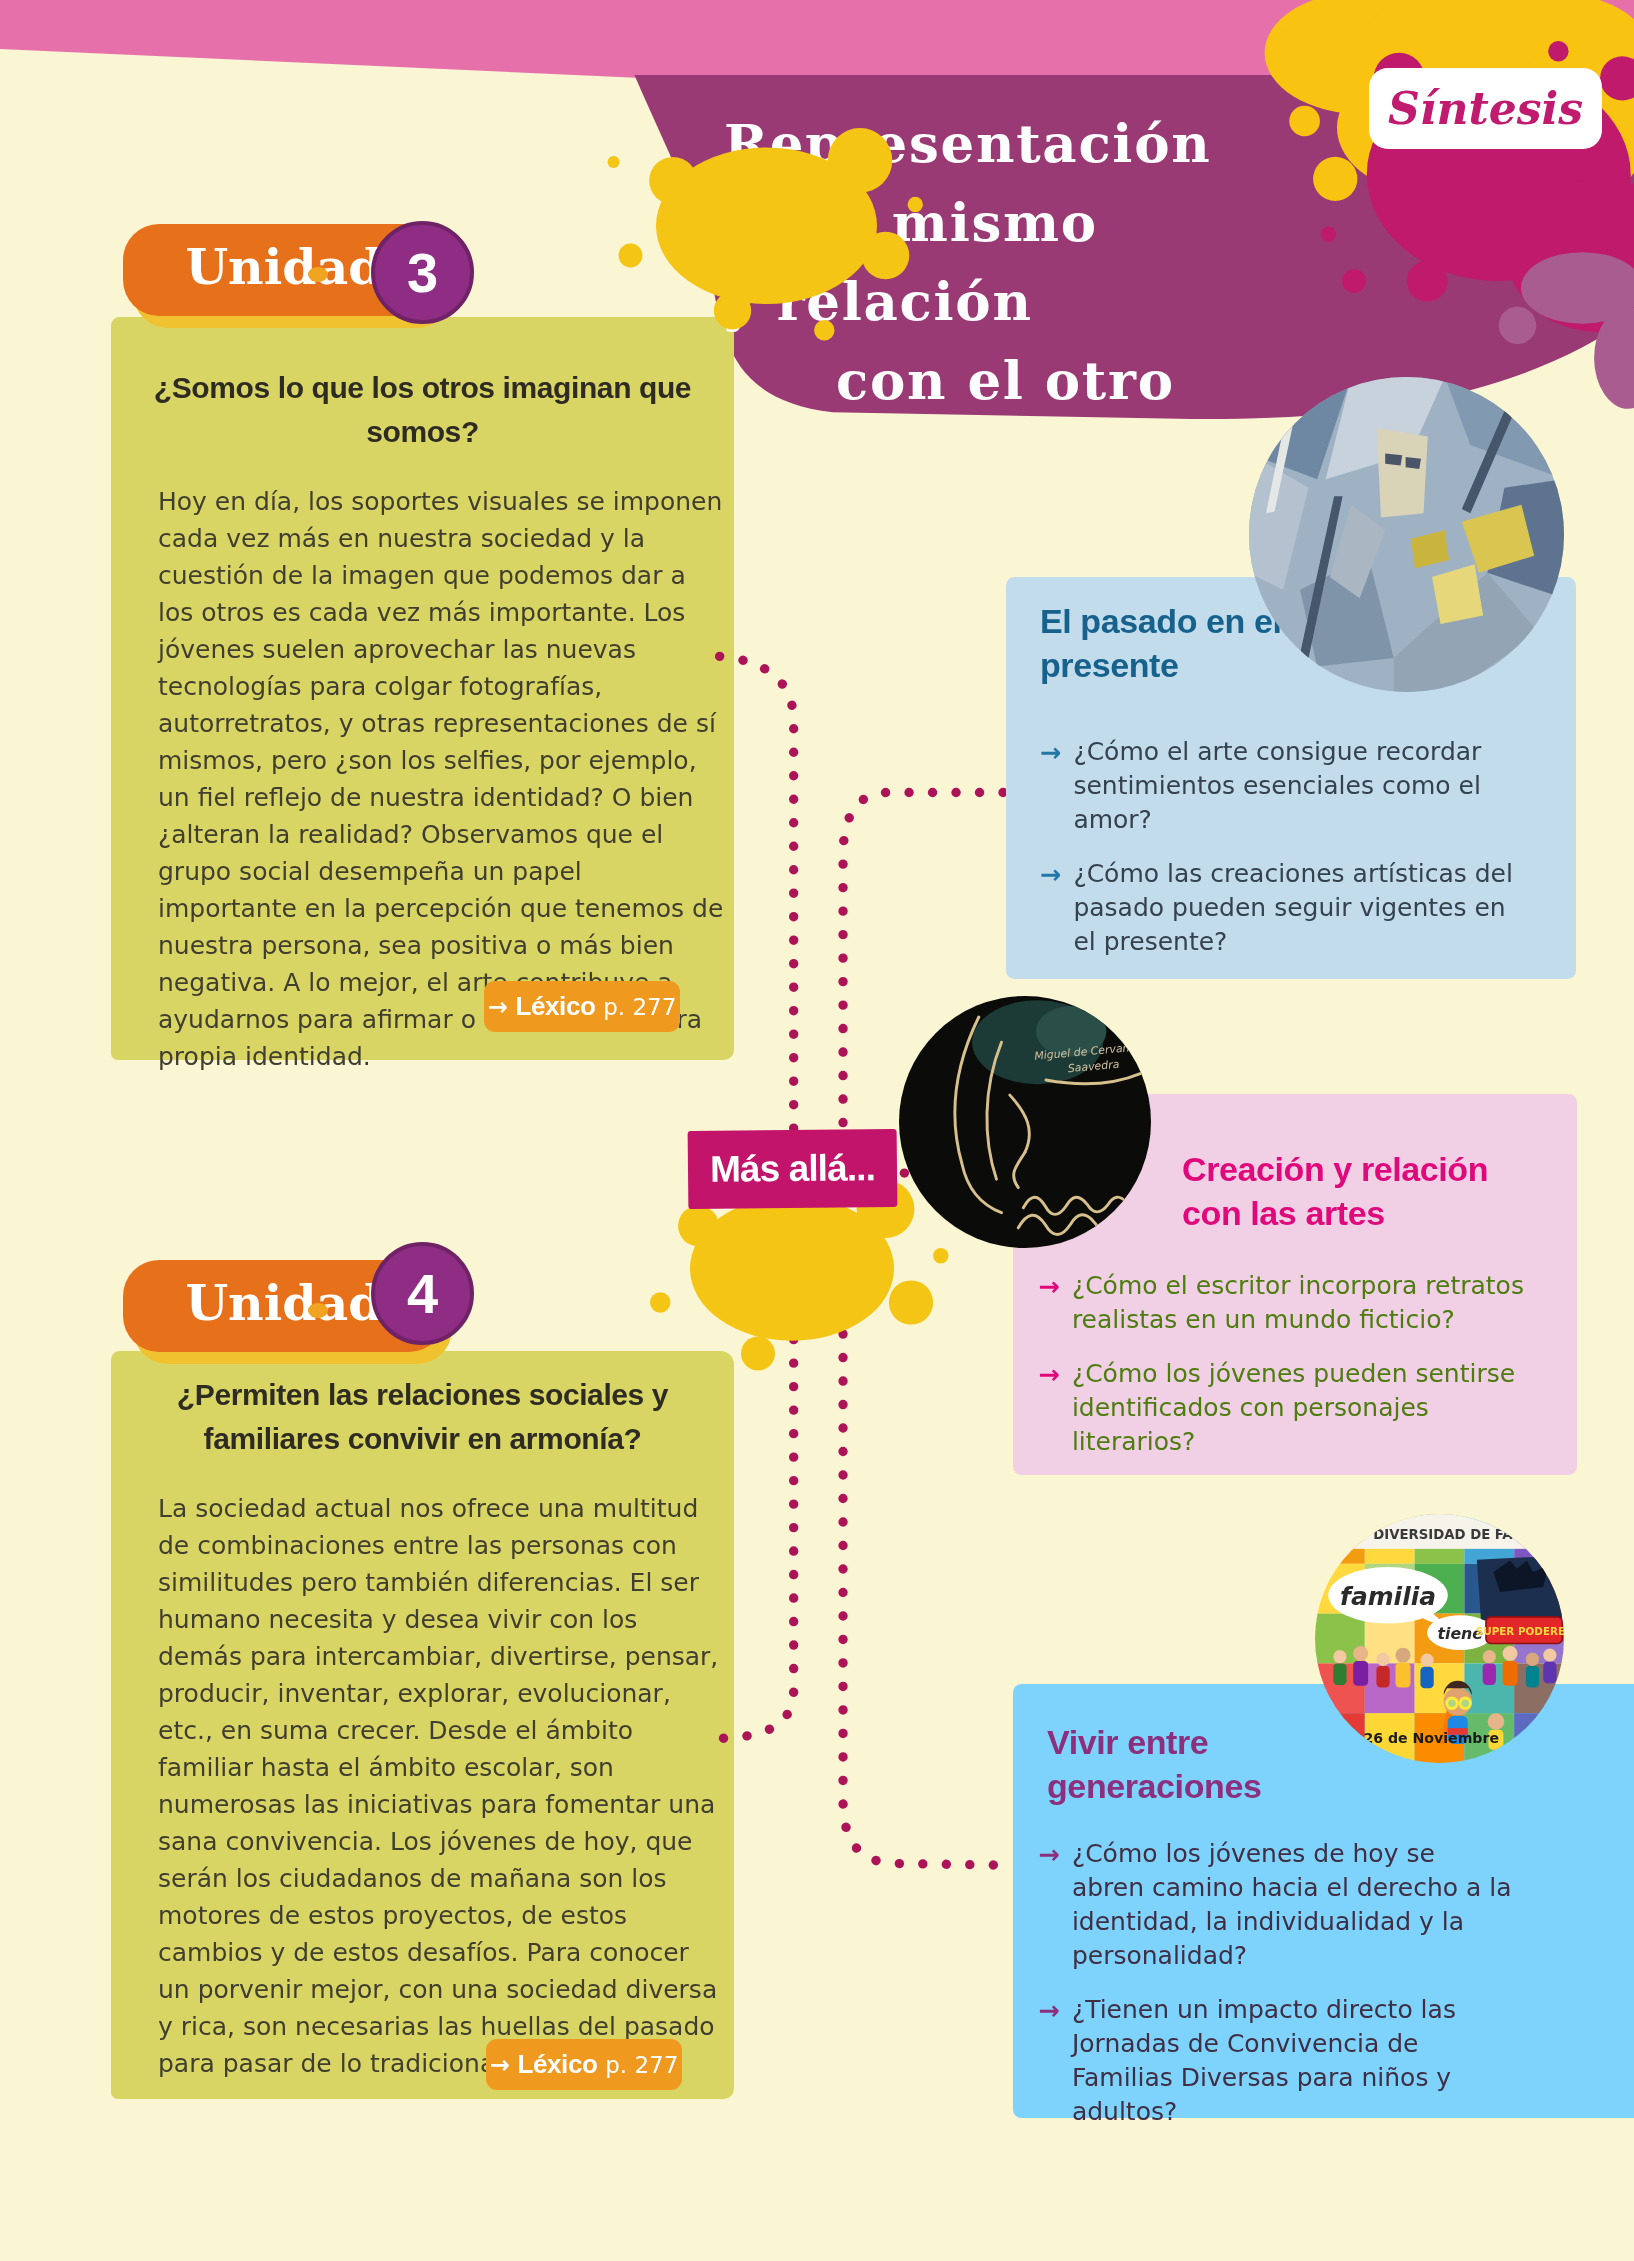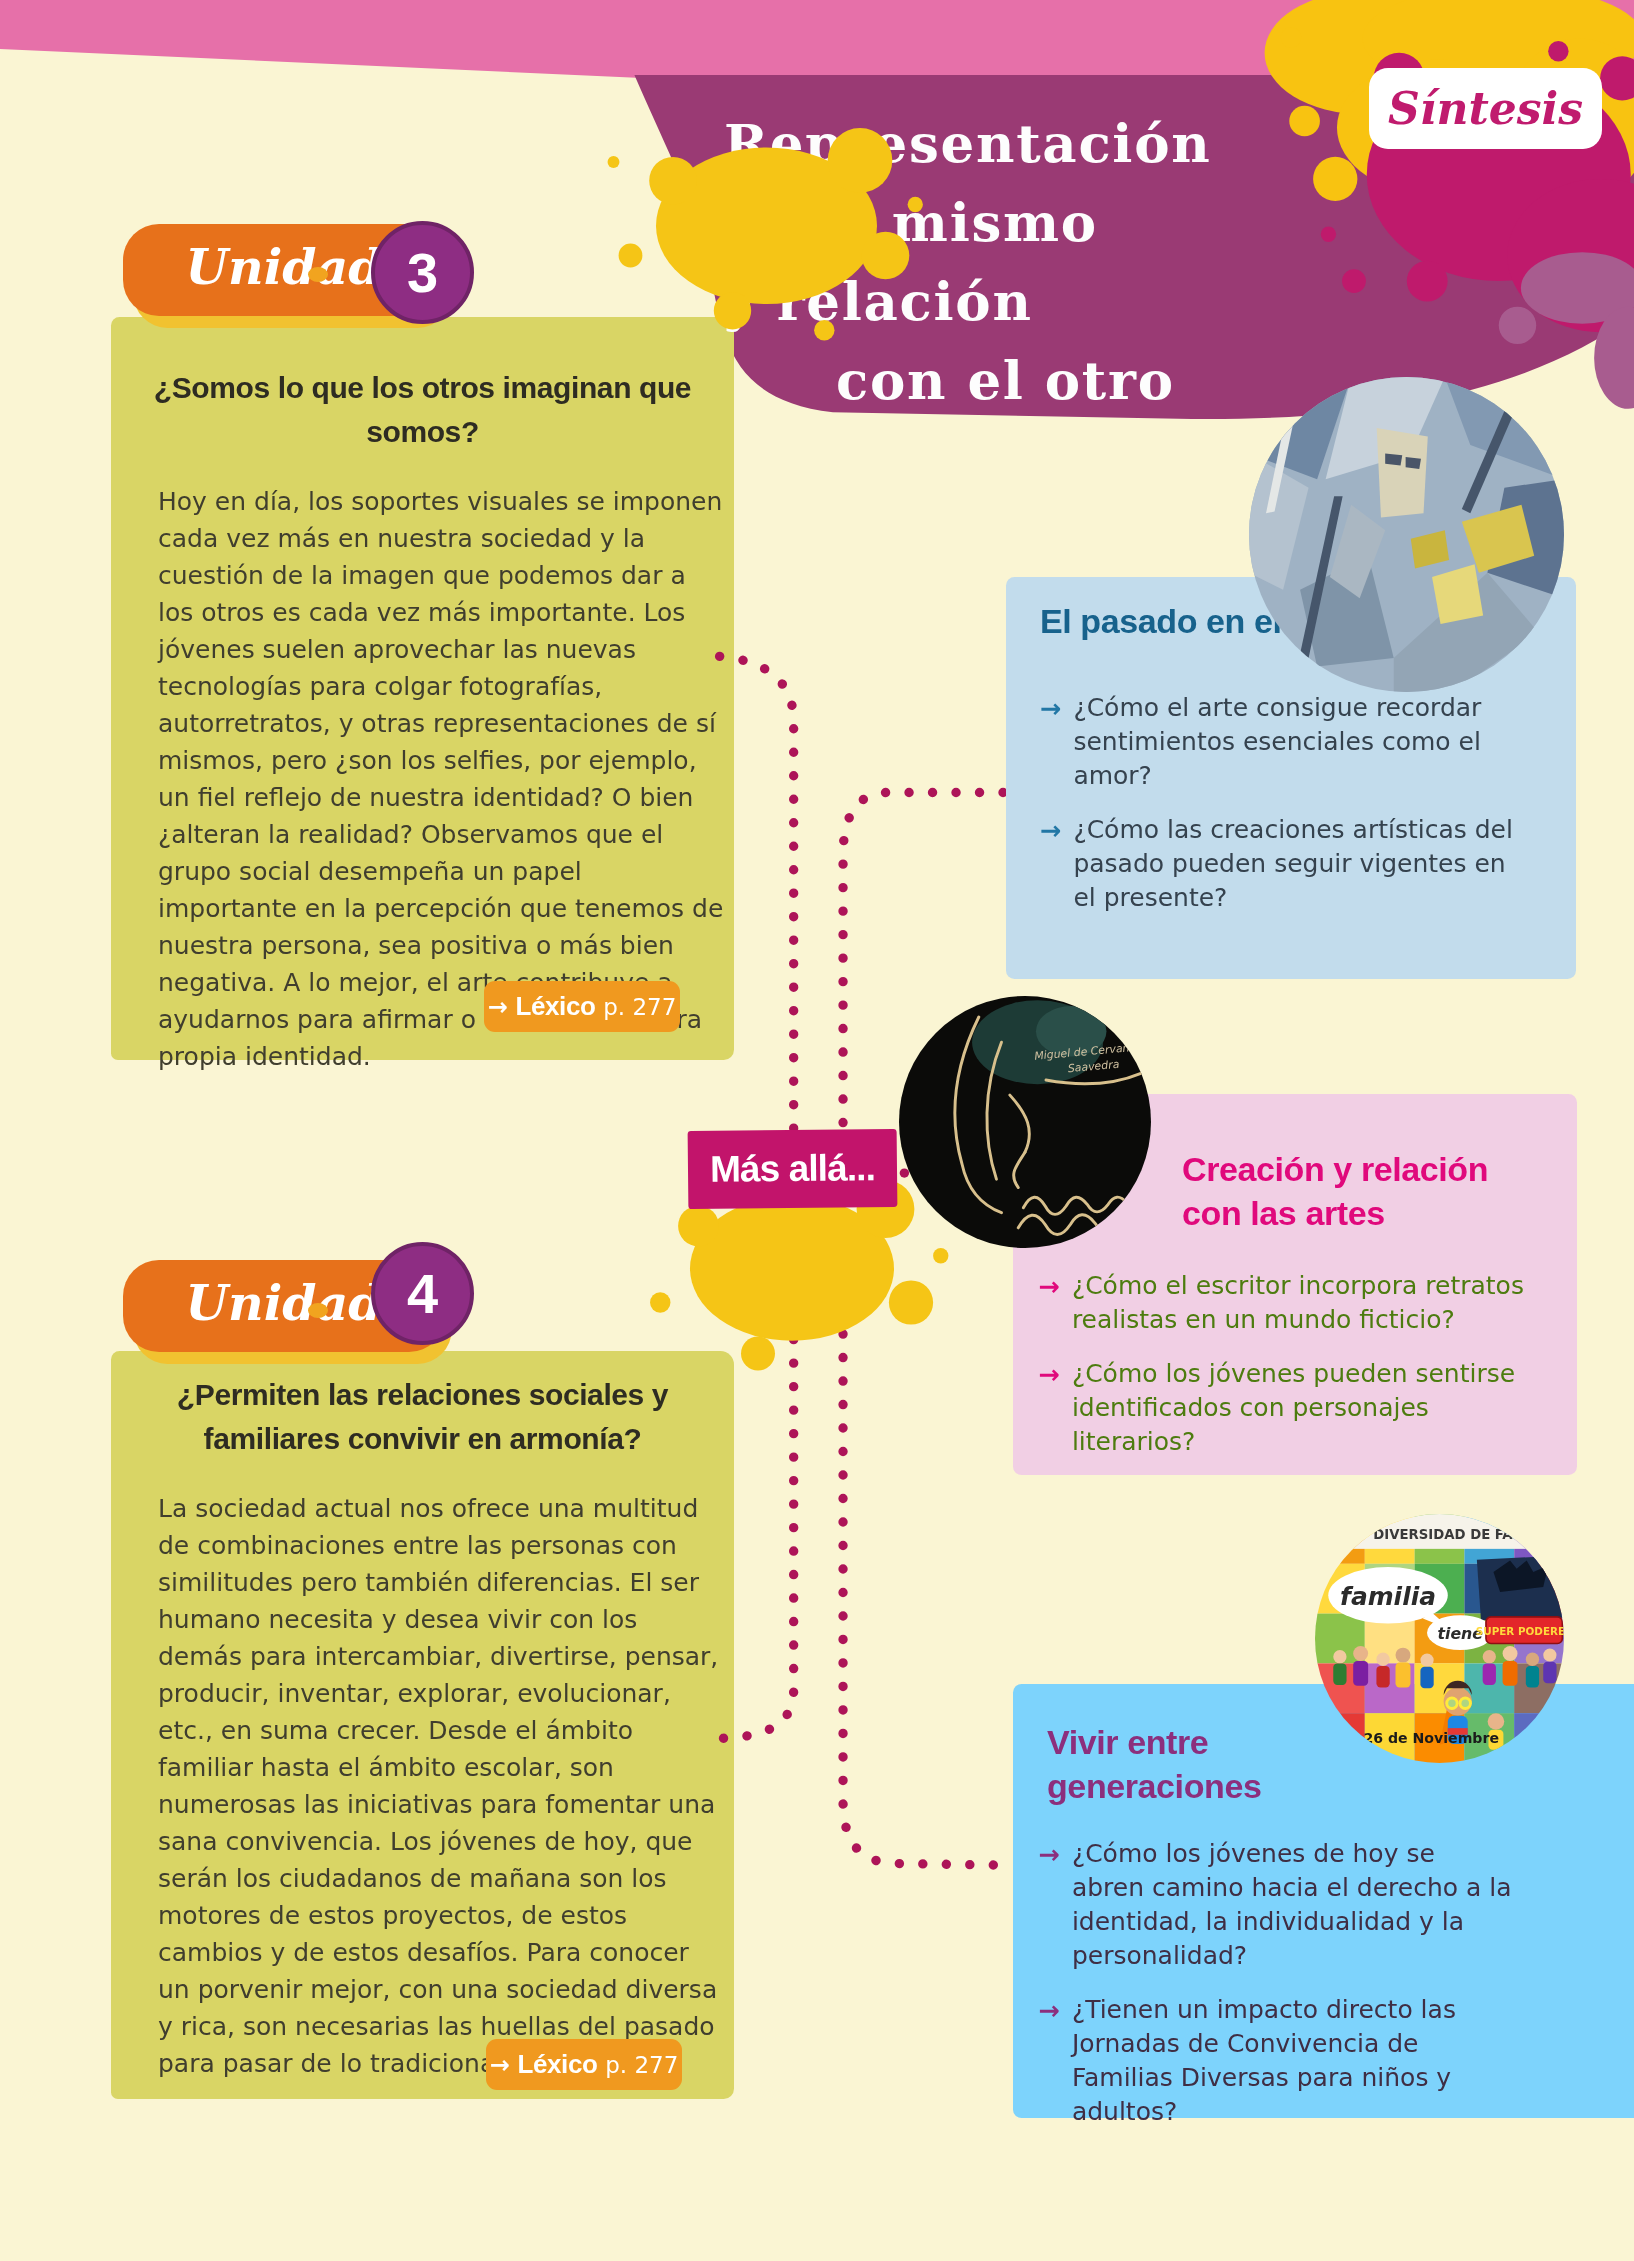--- a/index.html
+++ b/index.html
@@ -16,21 +16,21 @@
     letter-spacing:1.7px;}
   .page-title .t4{margin-left:112px;}
   .badge{left:1369px;top:68px;width:233px;height:81px;background:#fff;border-radius:19px;
     z-index:6;display:flex;align-items:center;justify-content:center;}
   .badge span{font-family:"DejaVu Serif", serif;font-style:italic;font-weight:bold;
     font-size:44px;color:#c01b6e;}
 
   
   .unit-pill{width:322px;height:92px;background:#e7711b;border-radius:36px;z-index:3;
     box-shadow:8.5px 13.6px 0 -1.7px #f1c230;display:flex;align-items:center;justify-content:center;}
-  .unit-pill .script{font-family:"DejaVu Serif", serif;font-style:italic;font-weight:bold;
+  .unit-pill .script{font-family:"DejaVu Serif", serif;font-weight:bold;
     color:#fff;font-size:49px;transform:translateY(-3.4px);}
   .unit-dot{width:20.4px;height:15.3px;border-radius:50%;background:#f1a41f;z-index:4;}
   .unit-num{width:95px;height:95px;border-radius:50%;background:#8e2d83;
     border:4.3px solid #6f2366;z-index:5;display:flex;align-items:center;justify-content:center;
     color:#fff;font-size:56px;font-weight:bold;font-family:"Liberation Sans",sans-serif;}
   .splash-svg{z-index:4;pointer-events:none;}
 
   
   .olive{width:623px;background:#d9d565;z-index:2;border-radius:8.5px 13.6px 10.2px 6.8px;}
   .olive h3{margin:0;text-align:center;font-family:"Liberation Sans",sans-serif;
@@ -207,20 +207,21 @@
     <g stroke="#ad1458" stroke-width="11" stroke-linecap="round" fill="none" stroke-dasharray="0.1 27.5">
       <path d="M 845 771 C 902 776 932 802 932 848 L 932 1985 C 932 2026 900 2040 848 2042"></path>
       <path d="M 1178 931 L 1040 931 C 1000 933 990 968 990 1005 L 990 2115 C 990 2160 1006 2186 1048 2189 L 1178 2191"></path>
       <path d="M 1062 1378 L 1063 1378"></path>
     </g>
   </svg>
 
   <div class="abs sidebox box-past">
     <h4>
       <span style="display:block">El pasado en el</span>
+      <span style="display:block">presente</span>
     </h4>
     <ul>
       <li>
         <span class="arr">→</span>
         <span class="btx">¿Cómo el arte consigue recordar sentimientos esenciales como el amor?</span>
       </li>
       <li>
         <span class="arr">→</span>
         <span class="btx">¿Cómo las creaciones artísticas del pasado pueden seguir vigentes en el presente?</span>
       </li>

